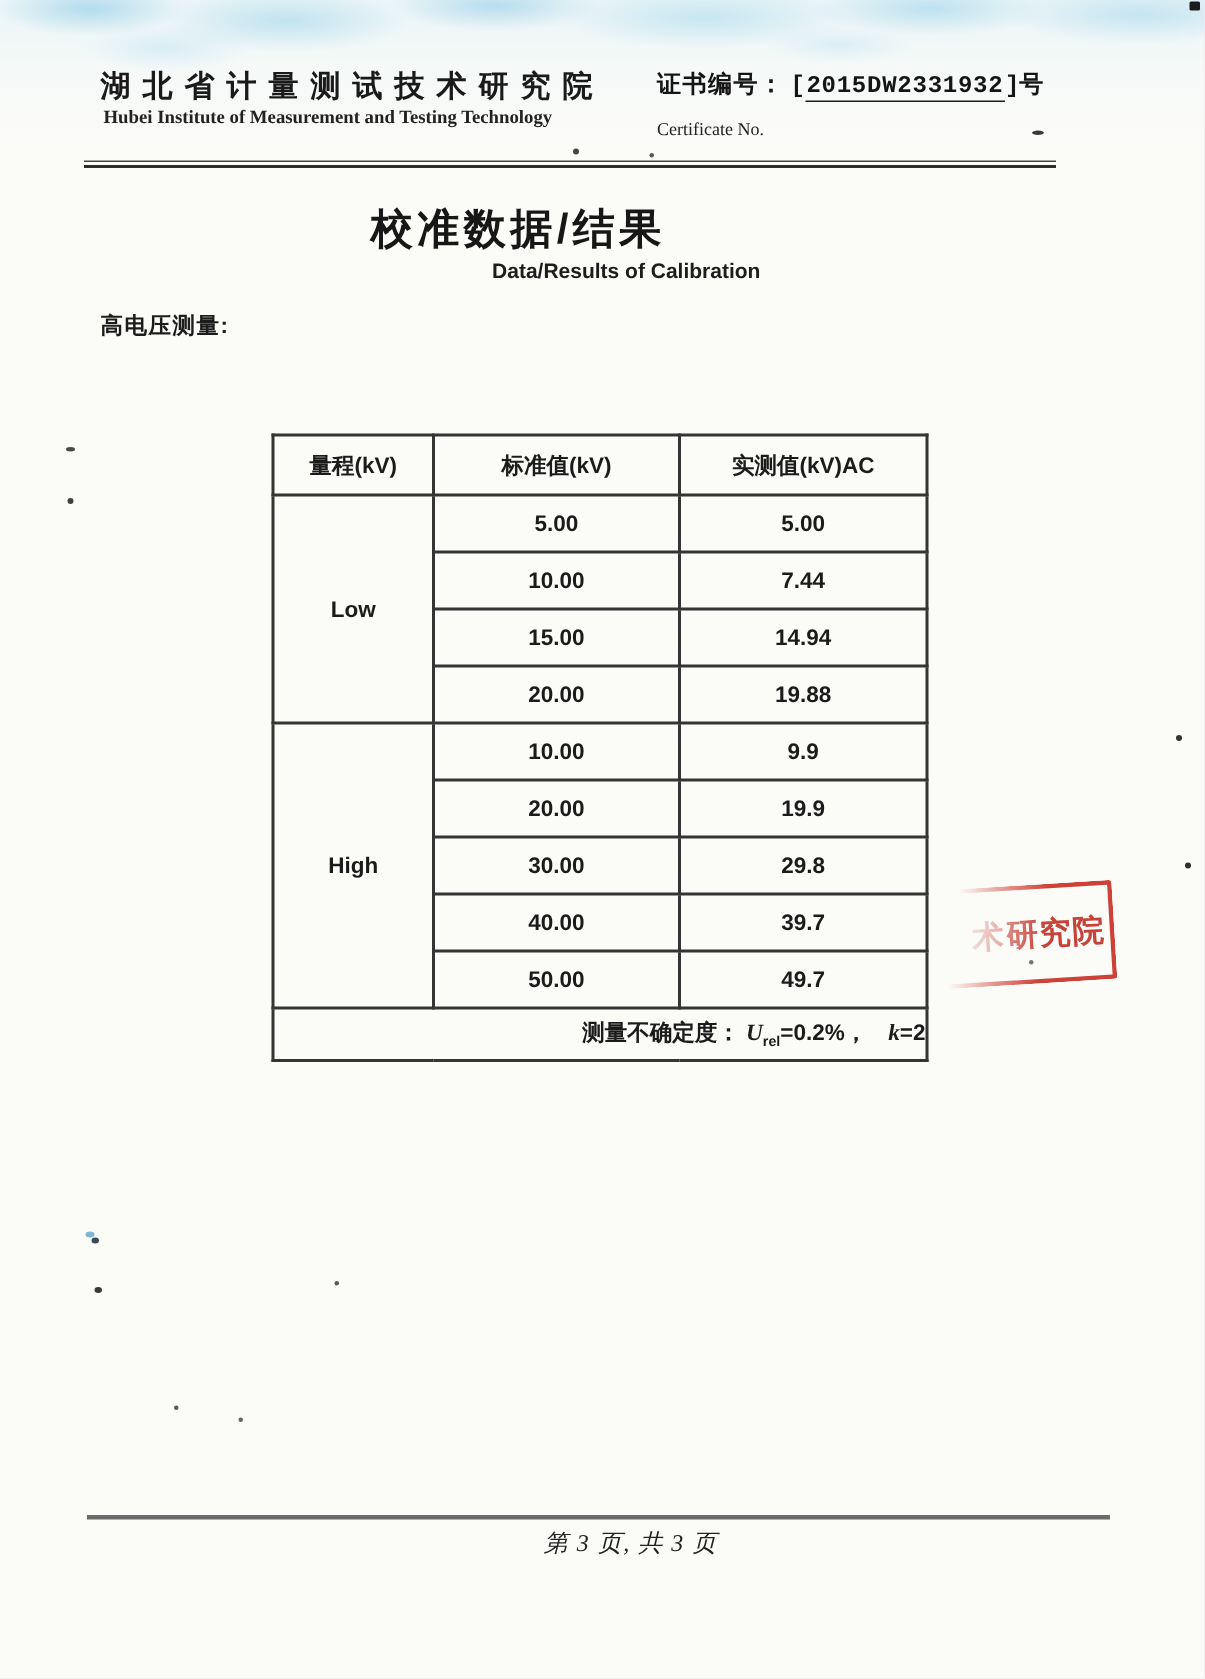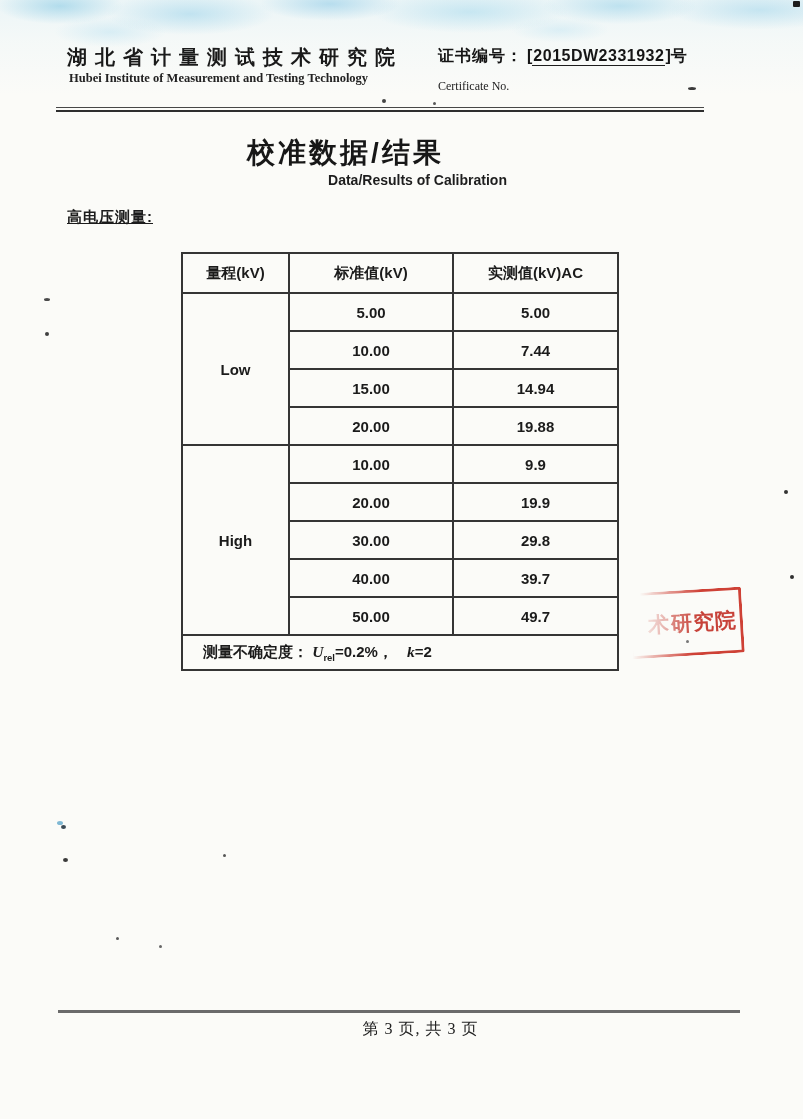--- a/index.html
+++ b/index.html
@@ -15,54 +15,54 @@
       radial-gradient(ellipse 130px 28px at 760px 10px, rgba(130,200,230,.38), transparent 70%),
       radial-gradient(ellipse 80px 22px at 110px 32px, rgba(160,215,238,.32), transparent 70%),
       radial-gradient(ellipse 70px 18px at 560px 30px, rgba(160,215,238,.28), transparent 70%),
       linear-gradient(to bottom, rgba(190,228,244,.26) 0px, rgba(190,228,244,.10) 42px, rgba(250,250,248,0) 95px),
       #fbfbf8;
   }
   
   .inst-cn{position:absolute;left:67px;top:44px;font-size:20px;font-weight:bold;letter-spacing:8px;color:#1a1a1a;white-space:nowrap;}
   .inst-en{position:absolute;left:69px;top:71px;font-family:"Liberation Serif",serif;font-weight:600;font-size:12.5px;color:#222;}
   .cert{position:absolute;left:438px;top:46px;}
-  .cert-line1{font-size:16px;font-weight:bold;white-space:nowrap;color:#151515;}
+  .cert-line1{font-size:16px;font-weight:bold;white-space:nowrap;color:#151515;font-family:Liberation Mono, monospace;}
   .cert-label{letter-spacing:1px;margin-right:4px;}
   .cert-no{border-bottom:1.5px solid #1d1d1d;padding:0 1px 1px 1px;letter-spacing:.5px;}
   .cert-en{margin-top:12px;font-family:"Liberation Serif",serif;font-size:12px;color:#222;}
   .rule-double{position:absolute;left:56px;top:107px;width:648px;height:2px;border-top:1px solid #474747;border-bottom:2px solid #2e2e2e;}
   
   .doc-title{position:absolute;left:0;top:134px;width:691px;text-align:center;font-size:28px;font-weight:bold;letter-spacing:3px;color:#171717;}
   .doc-subtitle{position:absolute;left:0;top:172px;width:803px;text-align:center;font-size:14px;font-weight:bold;color:#1d1d1d;margin-left:16px;}
-  .section-label{position:absolute;left:67px;top:208px;font-size:15px;font-weight:bold;letter-spacing:1px;color:#1c1c1c;text-decoration:underline;}
+  .section-label{position:absolute;left:67px;top:208px;font-size:15px;font-weight:bold;letter-spacing:1px;color:#1c1c1c;}
   
   table.cal{position:absolute;left:181px;top:252px;width:436px;border-collapse:collapse;table-layout:fixed;}
   table.cal th,table.cal td{border:2px solid #353535;font-weight:bold;font-size:15px;color:#1b1b1b;text-align:center;vertical-align:middle;padding:0;}
-  table.cal{border:2.5px solid #2c2c2c;}
+  table.cal{border:2.5px solid #2c2c2c;margin-top:37px;}
   table.cal th{height:38px;}
   table.cal td{height:36px;}
   td.range-cell{font-size:15.5px;}
-  tr.unc-row td{height:33px;text-align:left;padding-left:20px;font-size:15px;}
+  tr.unc-row td{height:33px;text-align:right;padding-left:20px;font-size:15px;}
   .usym,.ksym{font-family:"Liberation Serif",serif;font-style:italic;font-weight:bold;font-size:15.5px;}
   .unc-row sub{font-size:9.5px;font-weight:bold;}
   .ksep{display:inline-block;width:14px;}
   .below-blank{position:absolute;left:181px;top:671px;width:436px;text-align:center;font-size:16px;letter-spacing:3px;color:#242424;}
   
   .stamp{
     position:absolute;left:629px;top:590px;width:114px;height:66px;
     border:3.5px solid #cb3328;border-radius:2px;transform:rotate(-3.5deg);
     display:flex;align-items:center;justify-content:flex-end;padding-right:3px;box-sizing:border-box;
     color:#c4352b;font-weight:bold;font-size:21px;letter-spacing:1px;white-space:nowrap;opacity:.93;
     -webkit-mask-image:linear-gradient(100deg, transparent 10%, rgba(0,0,0,.55) 35%, #000 58%);
     mask-image:linear-gradient(100deg, transparent 10%, rgba(0,0,0,.55) 35%, #000 58%);
   }
   .stamp-partial{opacity:.75;margin-right:1px;}
   
   .footer-rule{position:absolute;left:58px;top:1010px;width:682px;height:2.5px;background:#6b6b6b;}
-  .footer-page{position:absolute;left:0;top:1019px;width:803px;text-align:center;text-indent:38px;font-family:"Liberation Serif",serif;font-size:16px;letter-spacing:1px;color:#222;}
+  .footer-page{position:absolute;left:0;top:1019px;width:803px;text-align:center;text-indent:38px;font-family:"Liberation Serif",serif;font-size:16px;letter-spacing:1px;color:#222;font-style:italic;}
   .speck{position:absolute;border-radius:50%;}
 </style>
 </head>
 <body>
 
 <div class="page">
 
   <div class="inst-cn">湖北省计量测试技术研究院</div>
   <div class="inst-en">Hubei Institute of Measurement and Testing Technology</div>
 

